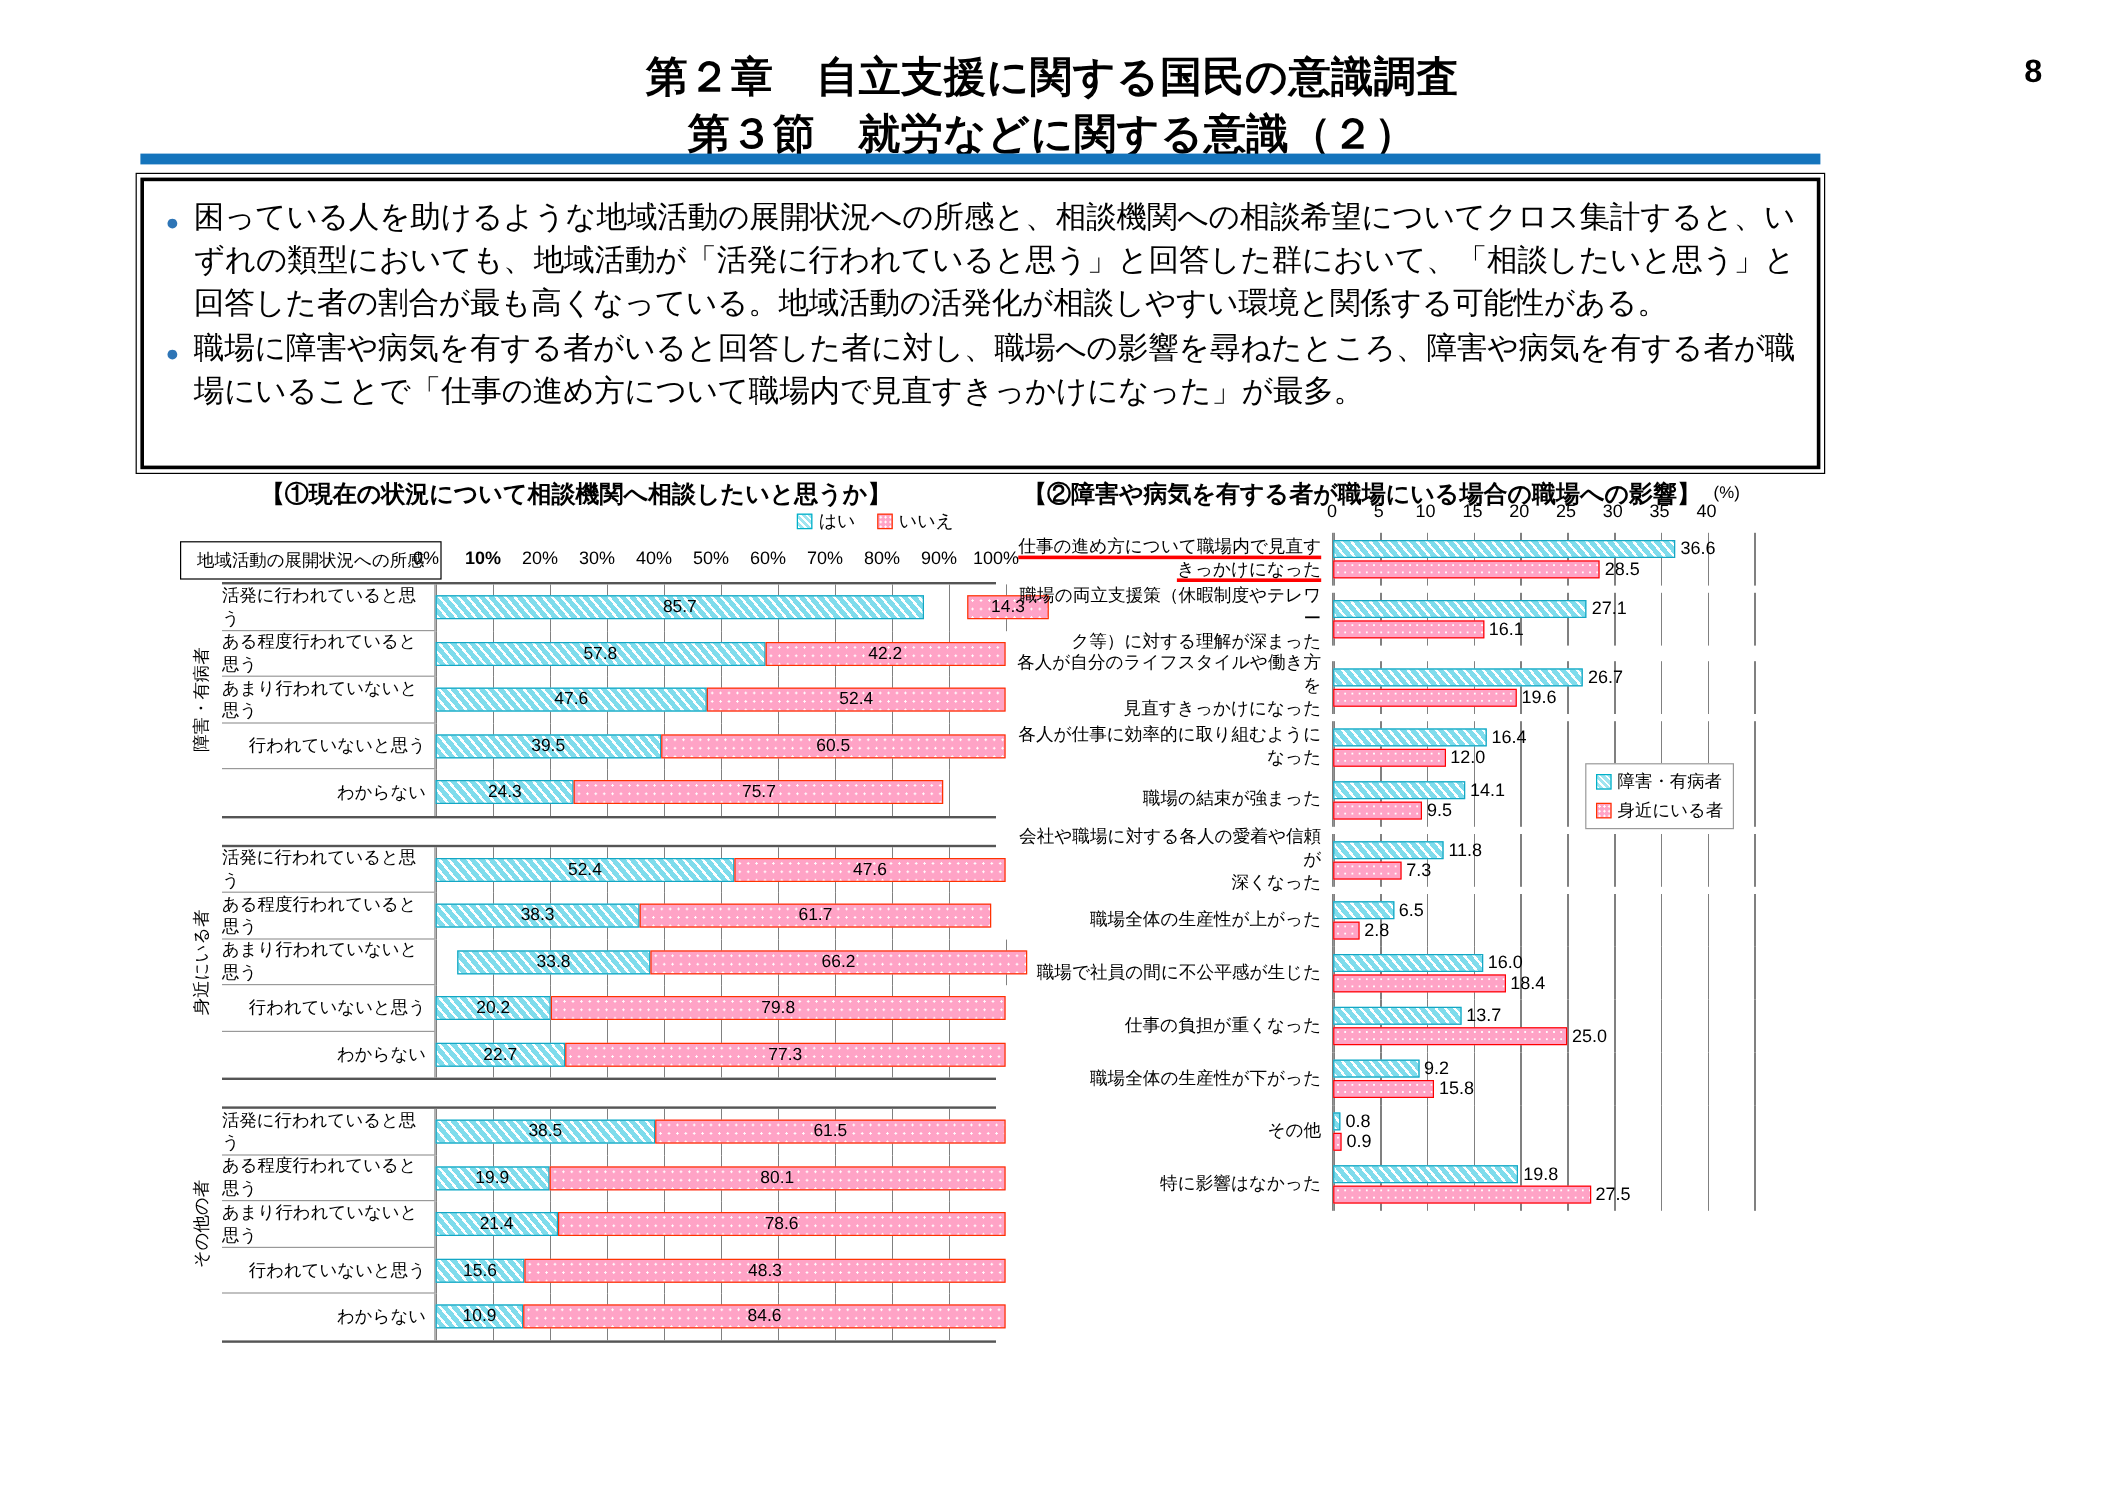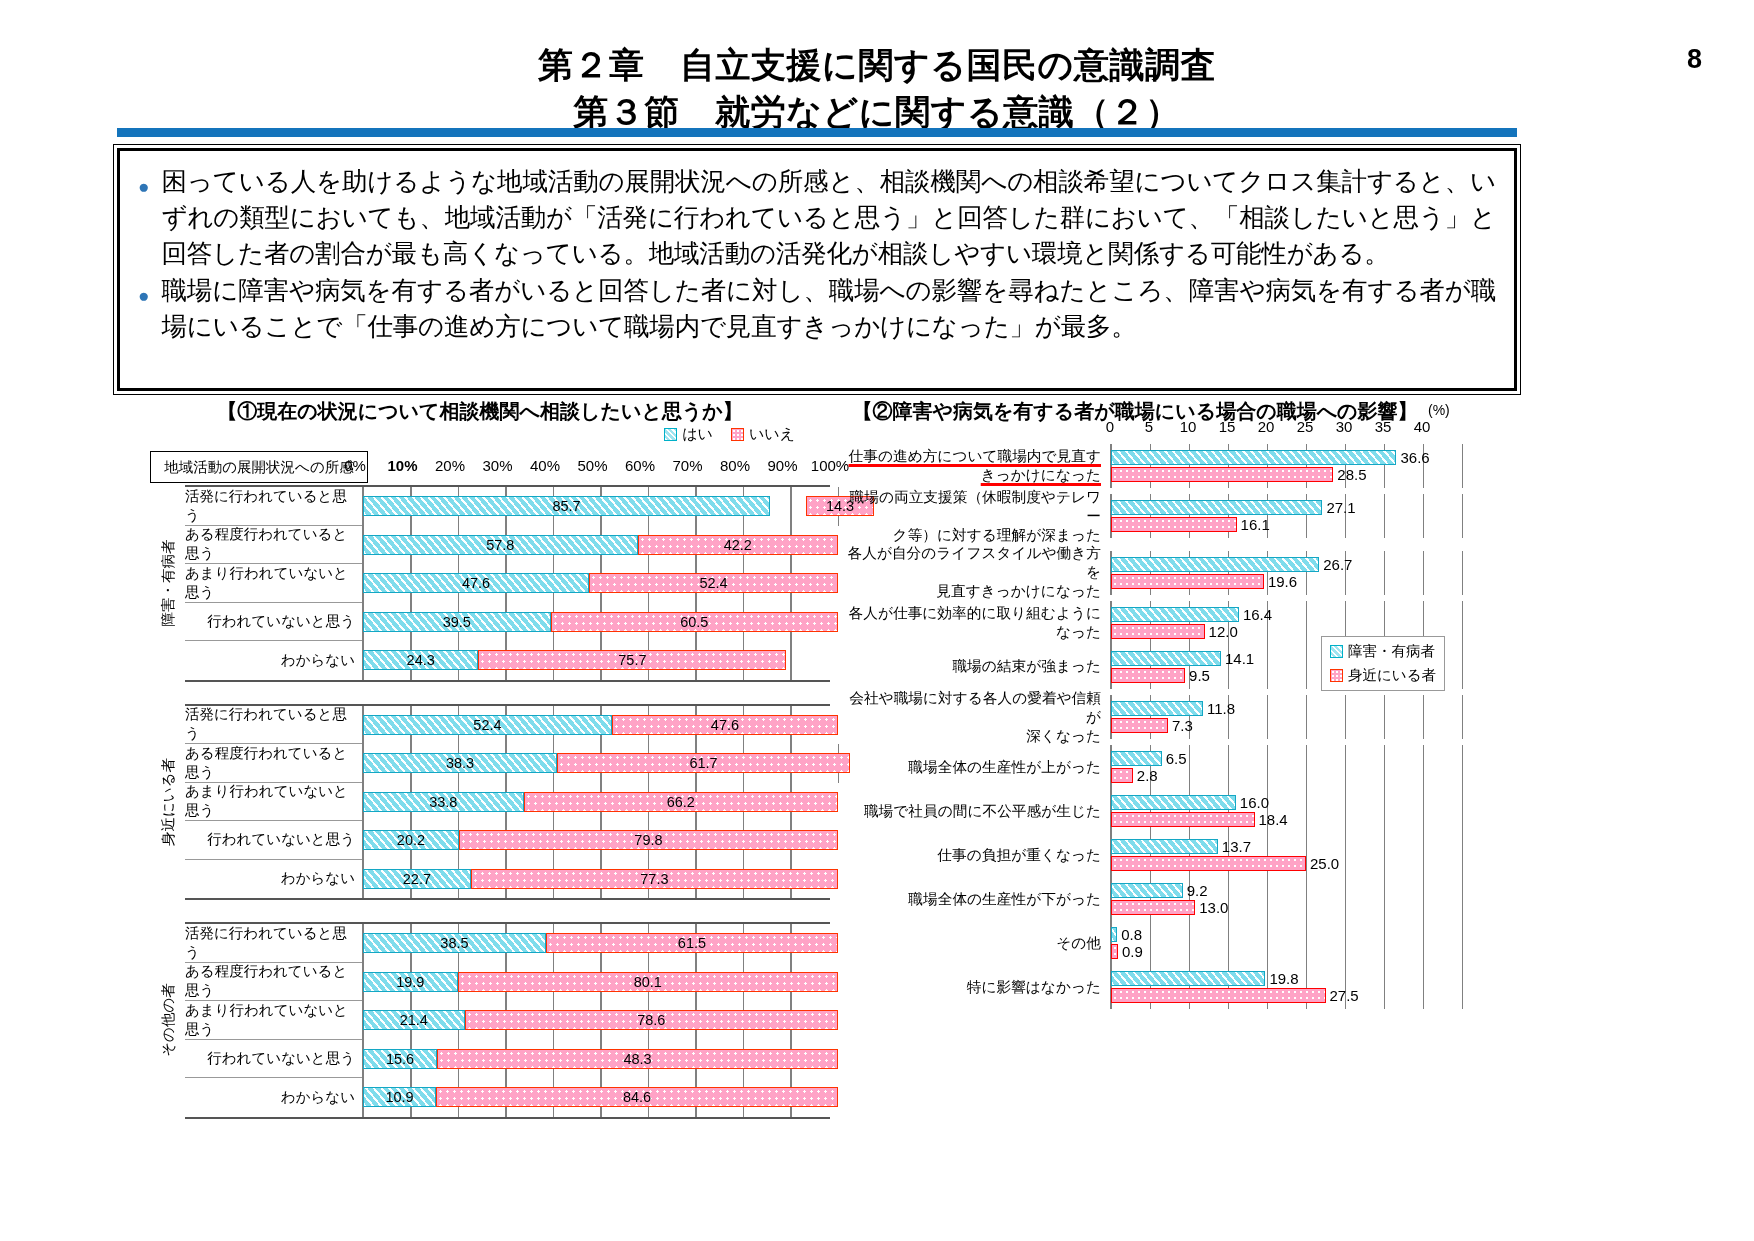--- a/index.html
+++ b/index.html
@@ -315,33 +315,33 @@
               </div>
               <div class="bar bar-no" style="width: 226.1px;">
                 <span>47.6</span>
               </div>
             </div>
           </div>
           <div class="lrow">
             <div class="lgrp"></div>
             <div class="lcat">ある程度行われていると思う</div>
             <div class="lbars">
-              <div class="bar bar-yes" style="width: 194px;">
+              <div class="bar bar-yes" style="width: 170px;">
                 <span>38.3</span>
               </div>
               <div class="bar bar-no" style="width: 293.075px;">
                 <span>61.7</span>
               </div>
             </div>
           </div>
           <div class="lrow">
             <div class="lgrp"></div>
             <div class="lcat">あまり行われていないと思う</div>
             <div class="lbars">
-              <div class="bar bar-yes" style="width: 160.55px;">
+              <div class="bar bar-yes" style="width: 160.55px; margin-left: 18px;">
                 <span>33.8</span>
               </div>
               <div class="bar bar-no" style="width: 314.45px;">
                 <span>66.2</span>
               </div>
             </div>
           </div>
           <div class="lrow">
             <div class="lgrp"></div>
             <div class="lcat">行われていないと思う</div>
@@ -599,21 +599,21 @@
         <div class="rcat">
           <div>職場全体の生産性が下がった</div>
         </div>
         <div class="rbars">
           <div class="rbar-wrap">
             <div class="rbar yes" style="width: 71.76px;"></div>
             <span class="rval">9.2</span>
           </div>
           <div class="rbar-wrap">
             <div class="rbar near" style="width: 84.24px;"></div>
-            <span class="rval">13.0</span>
+            <span class="rval">15.8</span>
           </div>
         </div>
       </div>
       <div class="rrow">
         <div class="rcat">
           <div>その他</div>
         </div>
         <div class="rbars">
           <div class="rbar-wrap">
             <div class="rbar yes" style="width: 6.24px;"></div>

